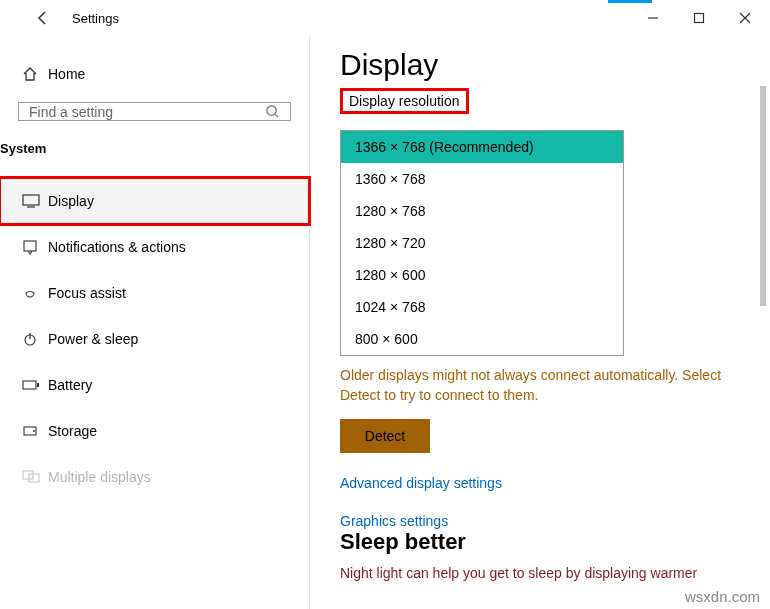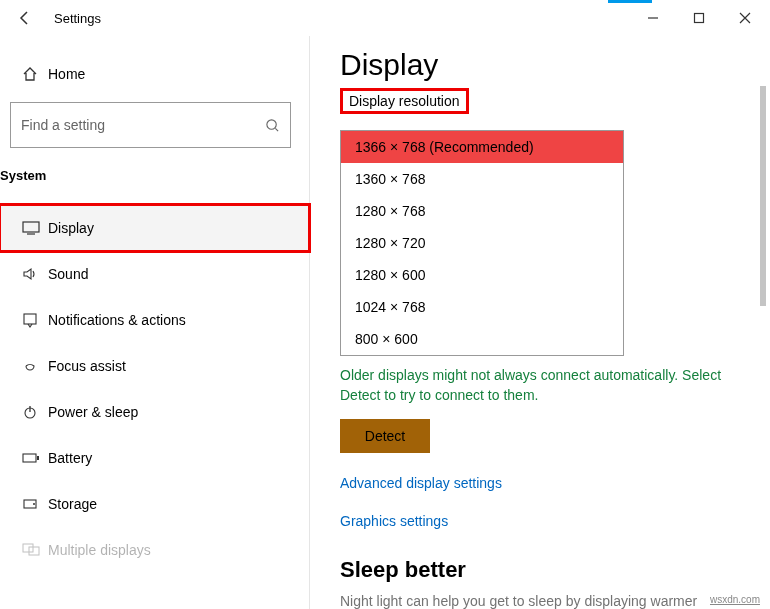--- a/index.html
+++ b/index.html
@@ -1,45 +1,45 @@
 <!DOCTYPE html>
 <html><head>
   <meta charset="utf-8">
   <style>
     * { box-sizing: border-box; margin: 0; padding: 0; font-family: "Segoe UI", Tahoma, sans-serif; }
     body { width: 770px; height: 609px; background: #fff; overflow: hidden; position: relative; }
-    .titlebar { height: 36px; display: flex; align-items: center; padding-left: 8px; }
+    .titlebar { height: 36px; display: flex; align-items: center; padding-left: 26px; }
     .titlebar .back { width: 34px; height: 34px; display: flex; align-items: center; justify-content: center; }
     .titlebar .title { font-size: 13px; margin-left: 12px; }
     .winctrls { position: absolute; top: 2px; right: 2px; display: flex; }
     .winbtn { width: 46px; height: 32px; display: flex; align-items: center; justify-content: center; }
     .accent-strip { position: absolute; top: 0; right: 118px; width: 44px; height: 3px; background: #0099ea; }
     .frame { display: flex; height: calc(100% - 36px); }
     .sidebar { width: 310px; border-right: 1px solid #e5e5e5; padding-top: 20px; position: relative; }
     .home-row { display: flex; align-items: center; height: 36px; padding-left: 22px; font-size: 14px; }
     .home-row .icon { width: 26px; display: flex; }
-    .searchbox { margin: 10px 18px 20px 10px; height: 46px; border: 1px solid #999; display: flex; align-items: center; padding: 0 10px; justify-content: space-between; color: #666; font-size: 14px; }
+    .searchbox { margin: 10px 18px 20px 18px; height: 19px; border: 1px solid #999; display: flex; align-items: center; padding: 0 10px; justify-content: space-between; color: #666; font-size: 14px; }
     .section-label { font-size: 13px; font-weight: 600; margin-bottom: 22px; }
     .navitem { display: flex; align-items: center; height: 46px; padding-left: 22px; font-size: 14px; }
     .navitem .icon { width: 26px; display: flex; font-size: 16px; color: #333; }
     .navitem.selected { outline: 3px solid #e00; outline-offset: -1px; background: #f4f4f4; }
     .main { flex: 1; padding: 12px 30px 0 30px; position: relative; }
     .page-title { font-size: 30px; font-weight: 400; margin-bottom: 6px; }
     .sub-label { font-size: 14px; display: inline-block; padding: 2px 6px; border: 3px solid #e00; margin-bottom: 16px; }
     .dropdown { width: 284px; border: 1px solid #999; background: #fff; }
     .dd-option { height: 32px; padding: 0 14px; display: flex; align-items: center; font-size: 14px; }
-    .dd-option.selected { background: #ef4444; }
-    .help-text { font-size: 14px; margin-top: 10px; max-width: 400px; color: #15803d; line-height: 1.4; }
+    .dd-option.selected { background: #14b8a6; }
+    .help-text { font-size: 14px; margin-top: 10px; max-width: 400px; color: #a16207; line-height: 1.4; }
     .detect-btn { margin-top: 14px; height: 34px; width: 90px; background: #a16207; border: none; font-size: 14px; display: flex; align-items: center; justify-content: center; }
     .link { color: #0067c0; font-size: 14px; margin-top: 22px; display: block; }
-    .section-title { font-size: 22px; font-weight: 600; margin-top: 28px; }
-    .truncated { font-size: 14px; color: #737373; margin-top: 10px; }
+    .section-title { font-size: 22px; font-weight: 600; }
+    .truncated { font-size: 14px; color: #7f1d1d; margin-top: 10px; }
     .rightbar { position: absolute; right: 2px; top: 50px; bottom: 0; width: 8px; }
     .rightbar::before { content: ""; display: block; width: 6px; background: #c4c4c4; height: 220px; margin-top: 0; }
-    .credit { position: absolute; bottom: 4px; right: 10px; font-size: 10px; color: #888; text-decoration: underline; }
+    .credit { position: absolute; bottom: 4px; right: 10px; font-size: 15px; color: #888; }
     svg { display: block; }
   </style>
 </head>
 <body>
 
 <div class="titlebar">
   <div class="back">
     <svg width="16" height="16" viewBox="0 0 16 16">
         <path d="M10 2 L4 8 L10 14" stroke="#333" stroke-width="1.5" fill="none"></path>
       </svg>
@@ -88,29 +88,20 @@
     <div class="section-label">System</div>
 
     <div class="navitem selected">
       <span class="icon">
         <svg width="18" height="14" viewBox="0 0 18 14">
             <rect x="1" y="1" width="16" height="10" stroke="#333" stroke-width="1.2" fill="none"></rect>
             <line x1="5" y1="13" x2="13" y2="13" stroke="#333" stroke-width="1.2"></line>
           </svg>
       </span>
       <span>Display</span>
-    </div>
-    <div class="navitem">
-      <span class="icon">
-        <svg width="16" height="16" viewBox="0 0 16 16">
-            <path d="M2 6 H5 L9 3 V13 L5 10 H2 Z" stroke="#333" stroke-width="1.1" fill="none"></path>
-            <path d="M11 5 Q13 8 11 11" stroke="#333" stroke-width="1.1" fill="none"></path>
-          </svg>
-      </span>
-      <span>Sound</span>
     </div>
     <div class="navitem">
       <span class="icon">
         <svg width="16" height="16" viewBox="0 0 16 16">
             <rect x="2" y="2" width="12" height="10" stroke="#333" stroke-width="1.1" fill="none"></rect>
             <path d="M6 12 L8 15 L10 12" stroke="#333" stroke-width="1.1" fill="none"></path>
           </svg>
       </span>
       <span>Notifications &amp; actions</span>
     </div>

